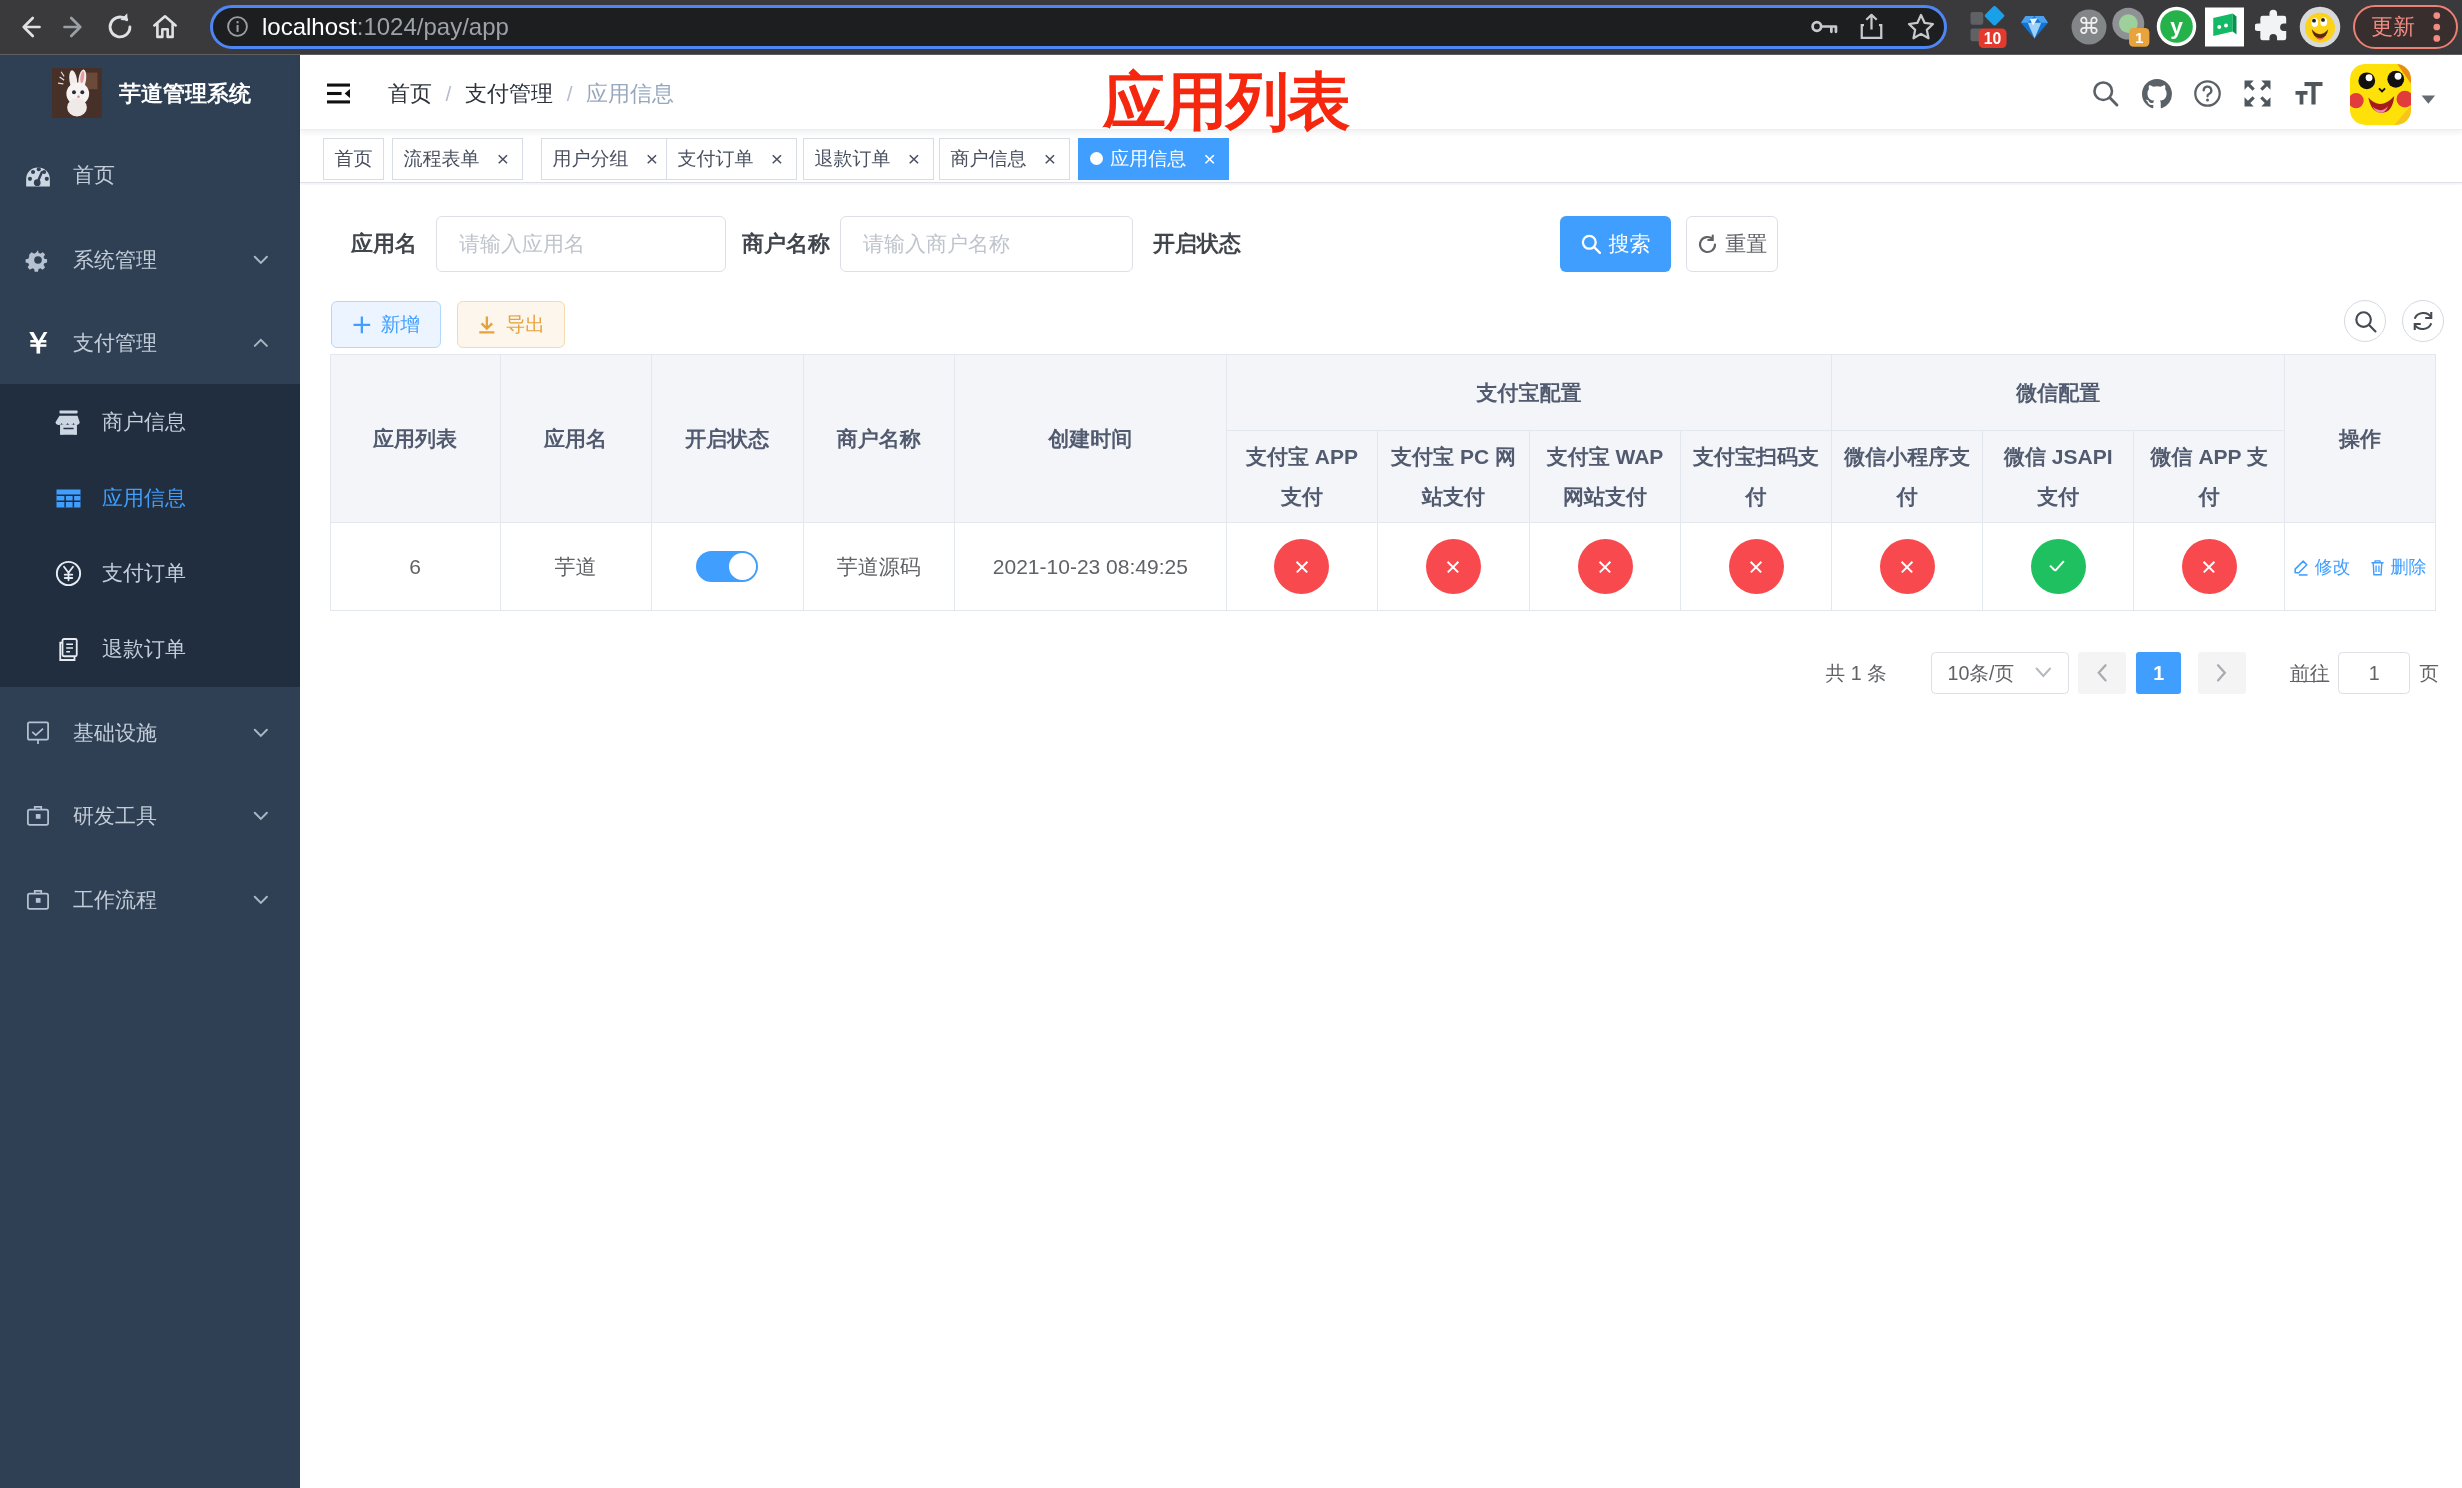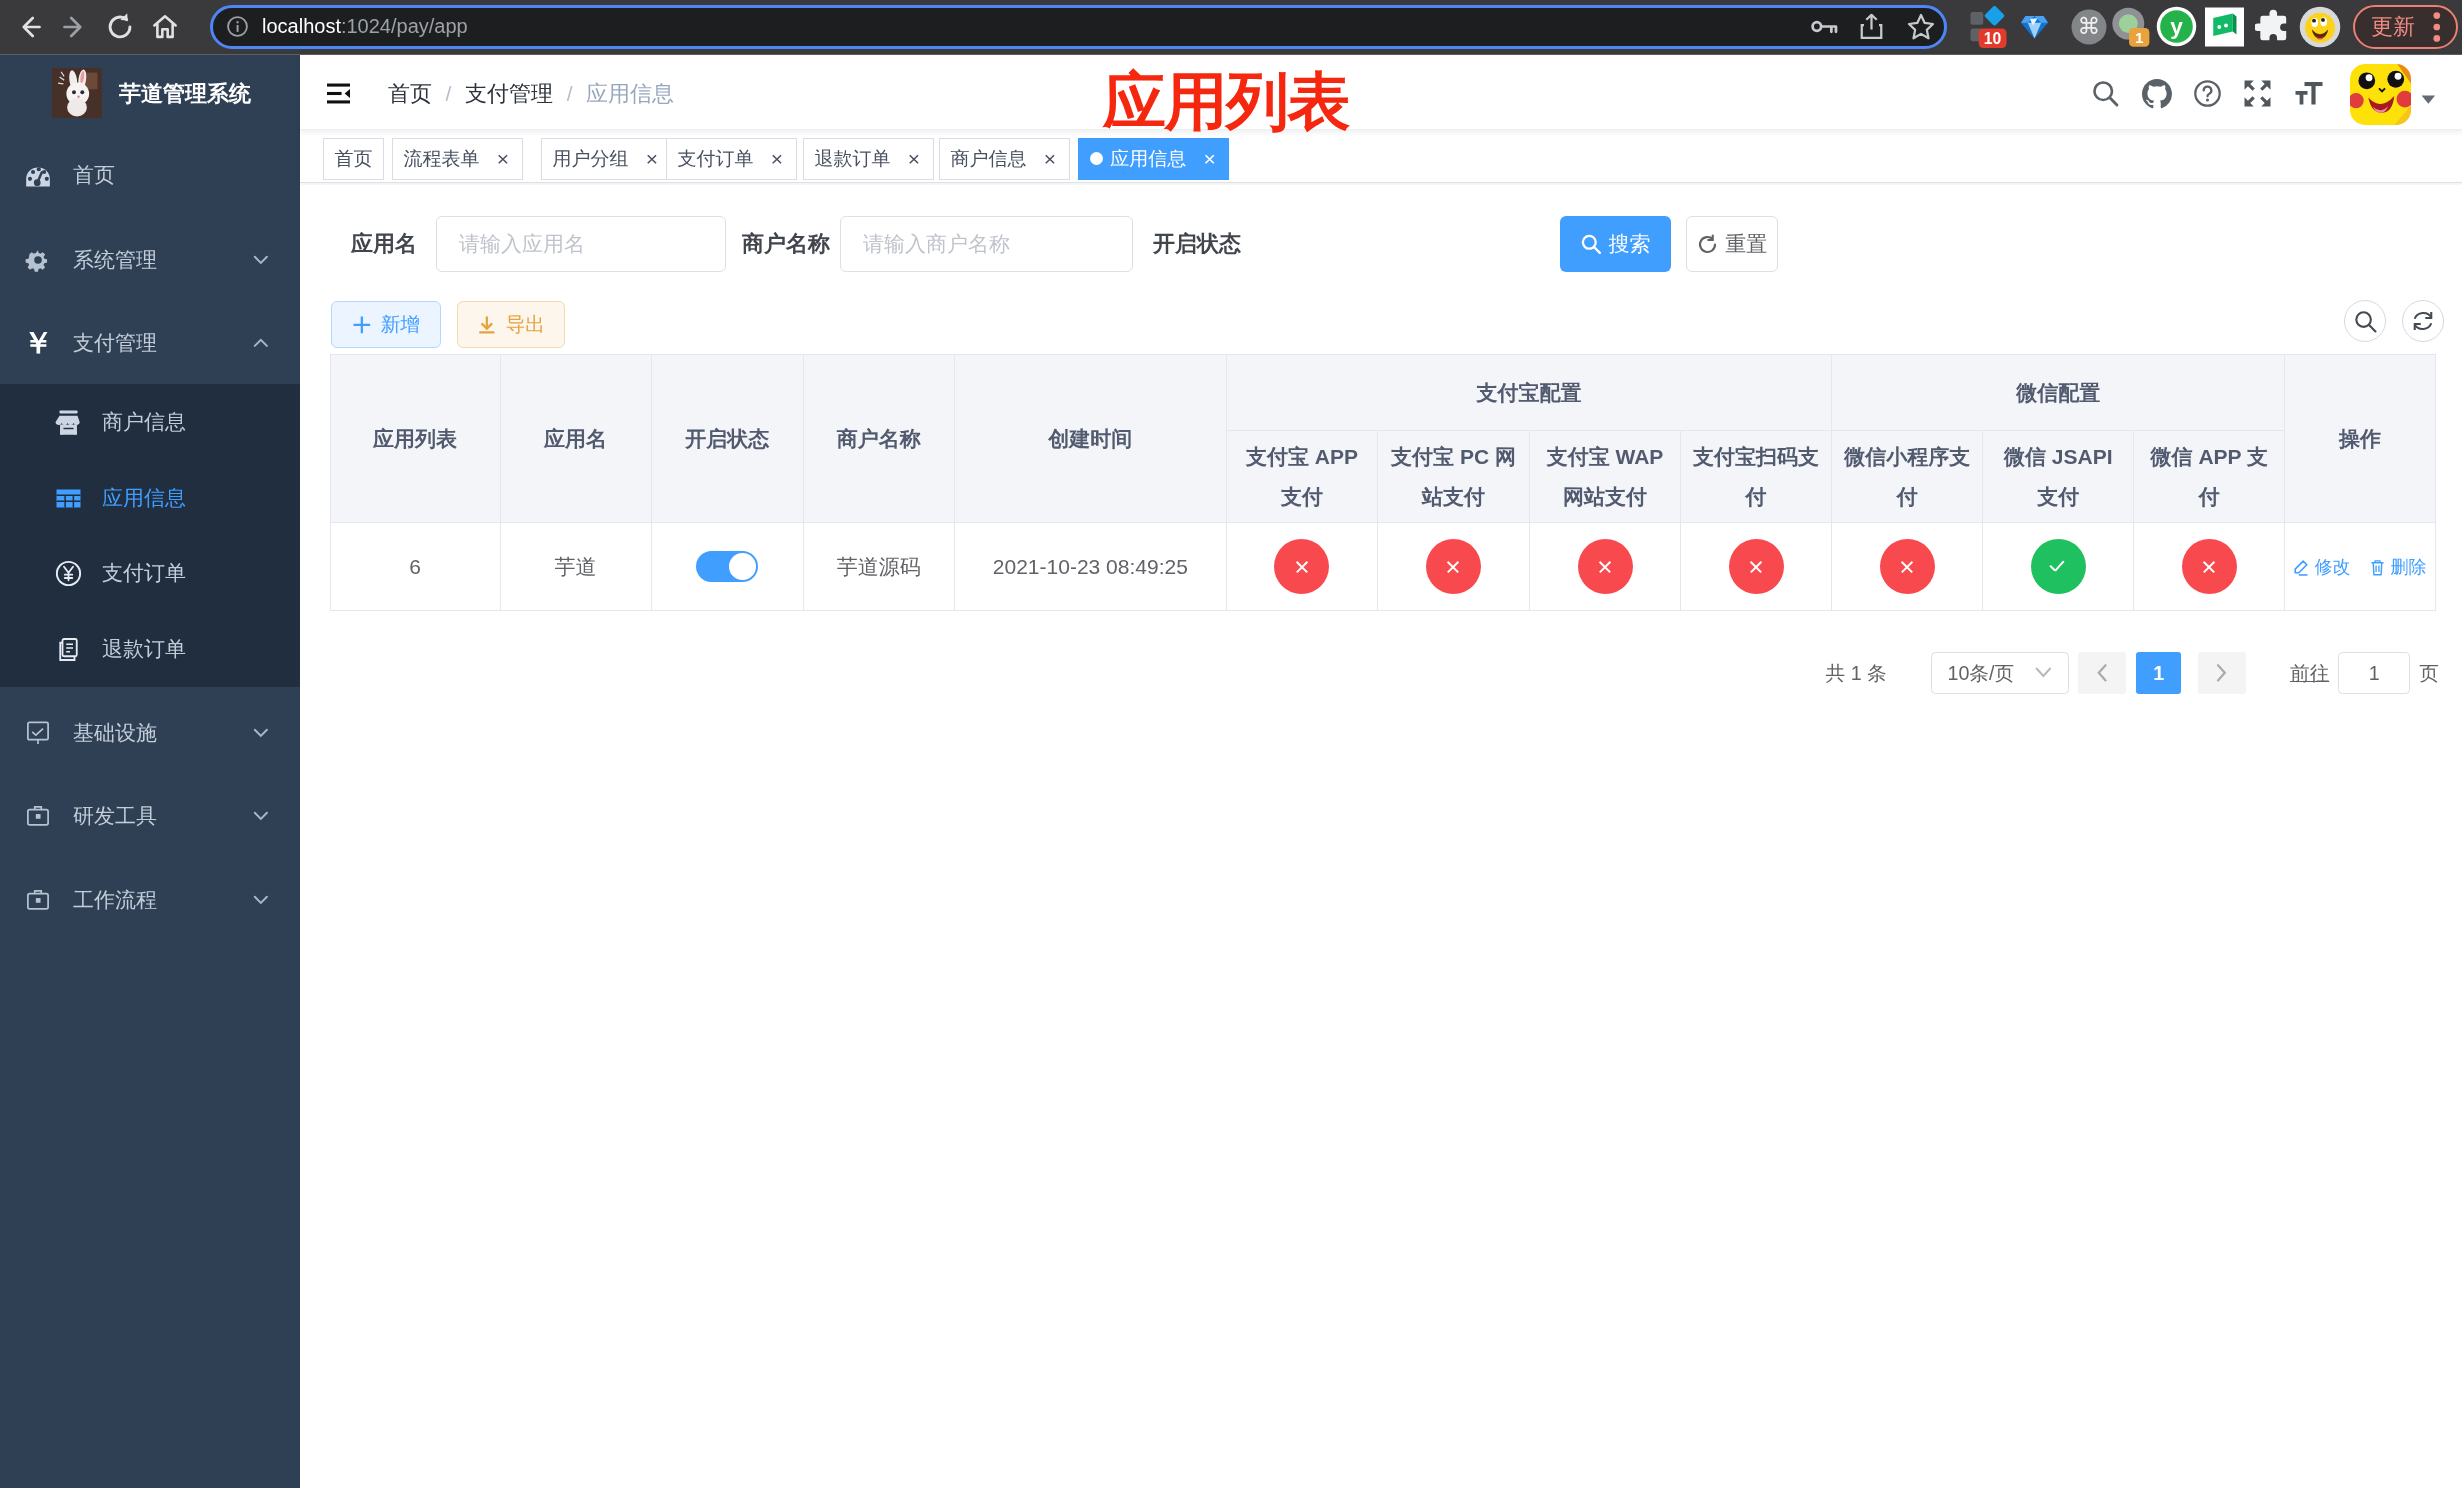--- a/index.html
+++ b/index.html
@@ -3,21 +3,21 @@
 <meta charset="utf-8">
 <style>
 * { margin:0; padding:0; box-sizing:border-box; }
 html,body { width:2462px; height:1489px; background:#fff; font-family:"Liberation Sans", sans-serif; overflow:hidden; }
 
 
 #chrome { position:absolute; left:0; top:0; width:2462px; height:55px; background:#3a3a3c; border-bottom:1.5px solid #5e5f61; }
 #chrome svg { display:block; }
 .navbtn { position:absolute; top:0; height:53px; display:flex; align-items:center; justify-content:center; }
 #urlpill { position:absolute; left:210px; top:4.5px; width:1737px; height:44px; background:#1d1e20; border:3.8px solid #4e86f5; border-radius:24px; display:flex; align-items:center; }
-#urltext { font-size:20px; color:#e8eaed; margin-left:13px; }
+#urltext { font-size:24px; color:#e8eaed; margin-left:13px; }
 #urltext .dim { color:#9da2a8; }
 
 
 #sidebar { position:absolute; left:0; top:55px; width:300px; height:1434px; background:#2f4055; }
 #logo { position:absolute; left:0; top:0; width:300px; height:77px; }
 #logo .img { position:absolute; left:52px; top:13px; width:50px; height:50px; }
 #logo .title { position:absolute; left:119px; top:0; height:77px; display:flex; align-items:center; color:#fff; font-weight:bold; font-size:22px; }
 .mi { position:absolute; left:0; width:300px; display:flex; align-items:center; color:#c3cdd9; font-size:21px; }
 .mi .ic { position:absolute; left:25px; width:26px; height:26px; display:flex; align-items:center; justify-content:center; }
 .mi .tx { position:absolute; left:73px; }

